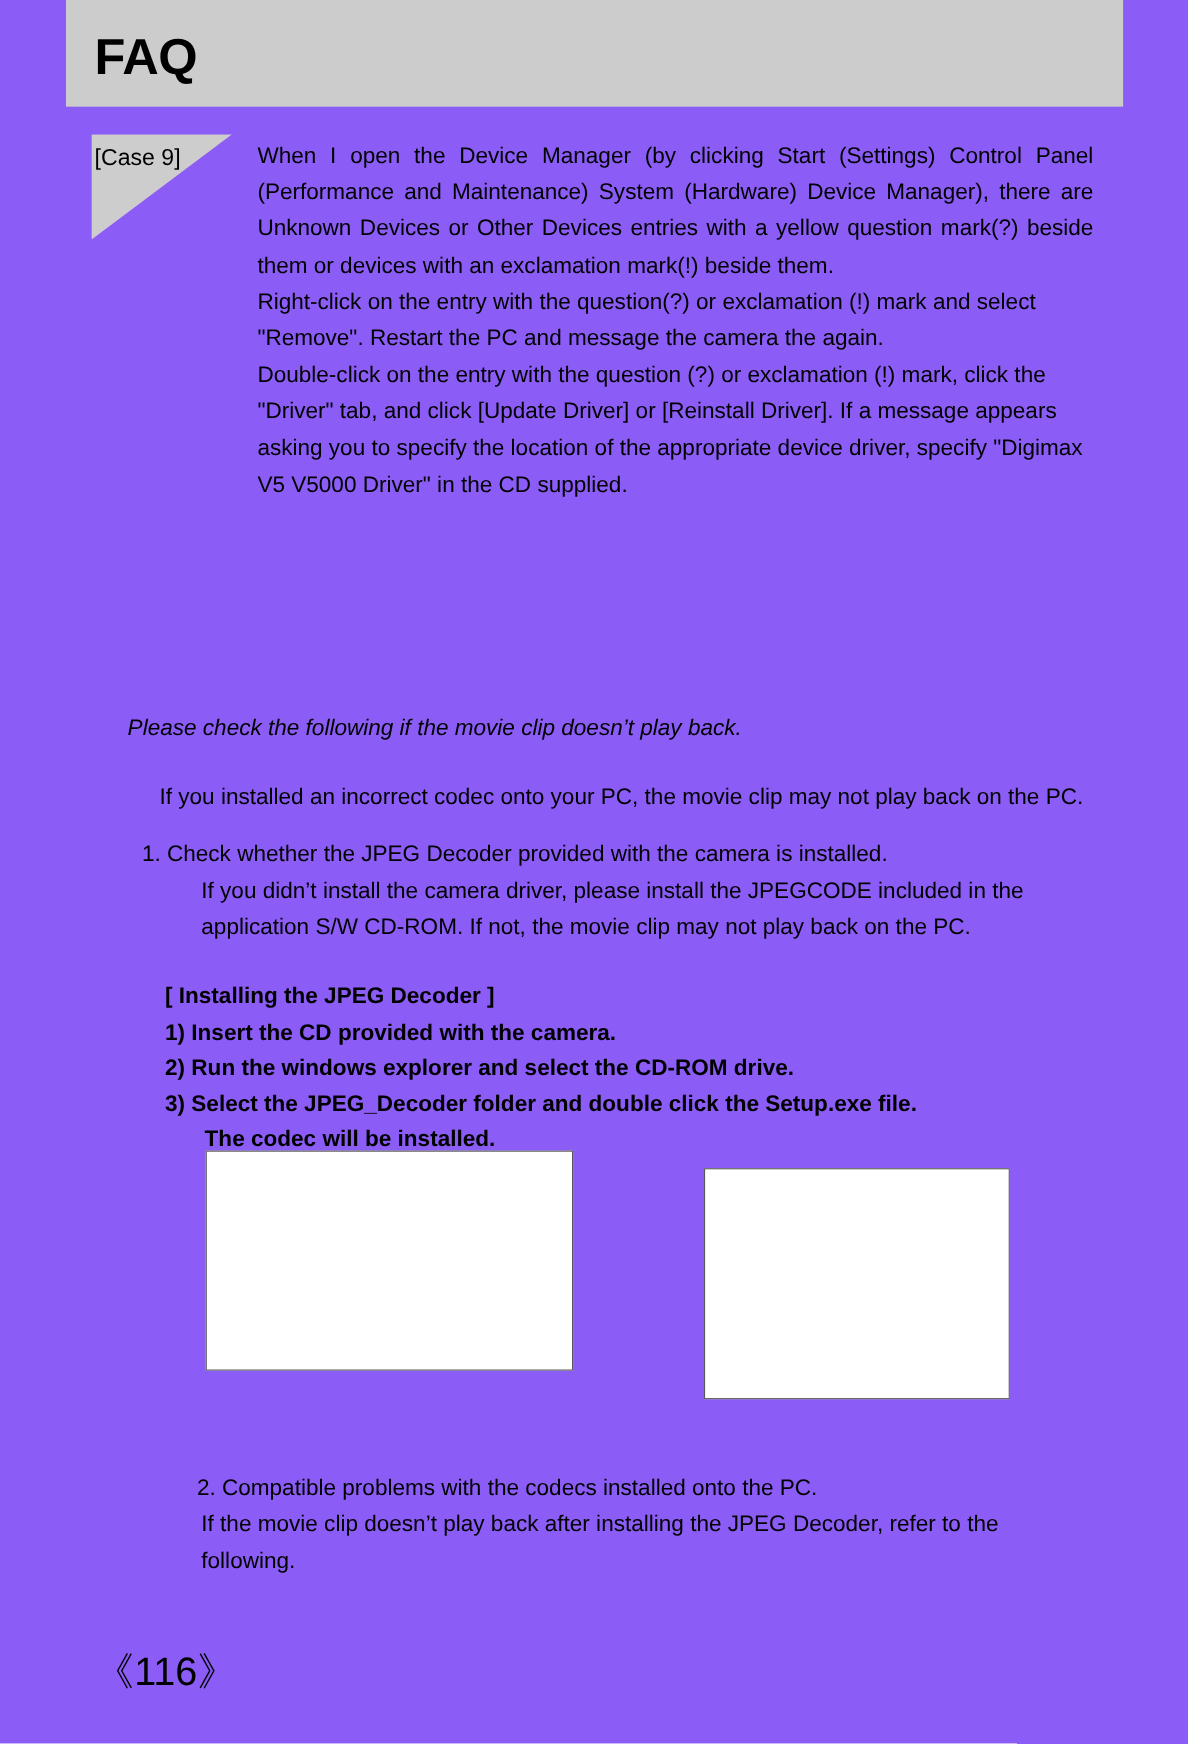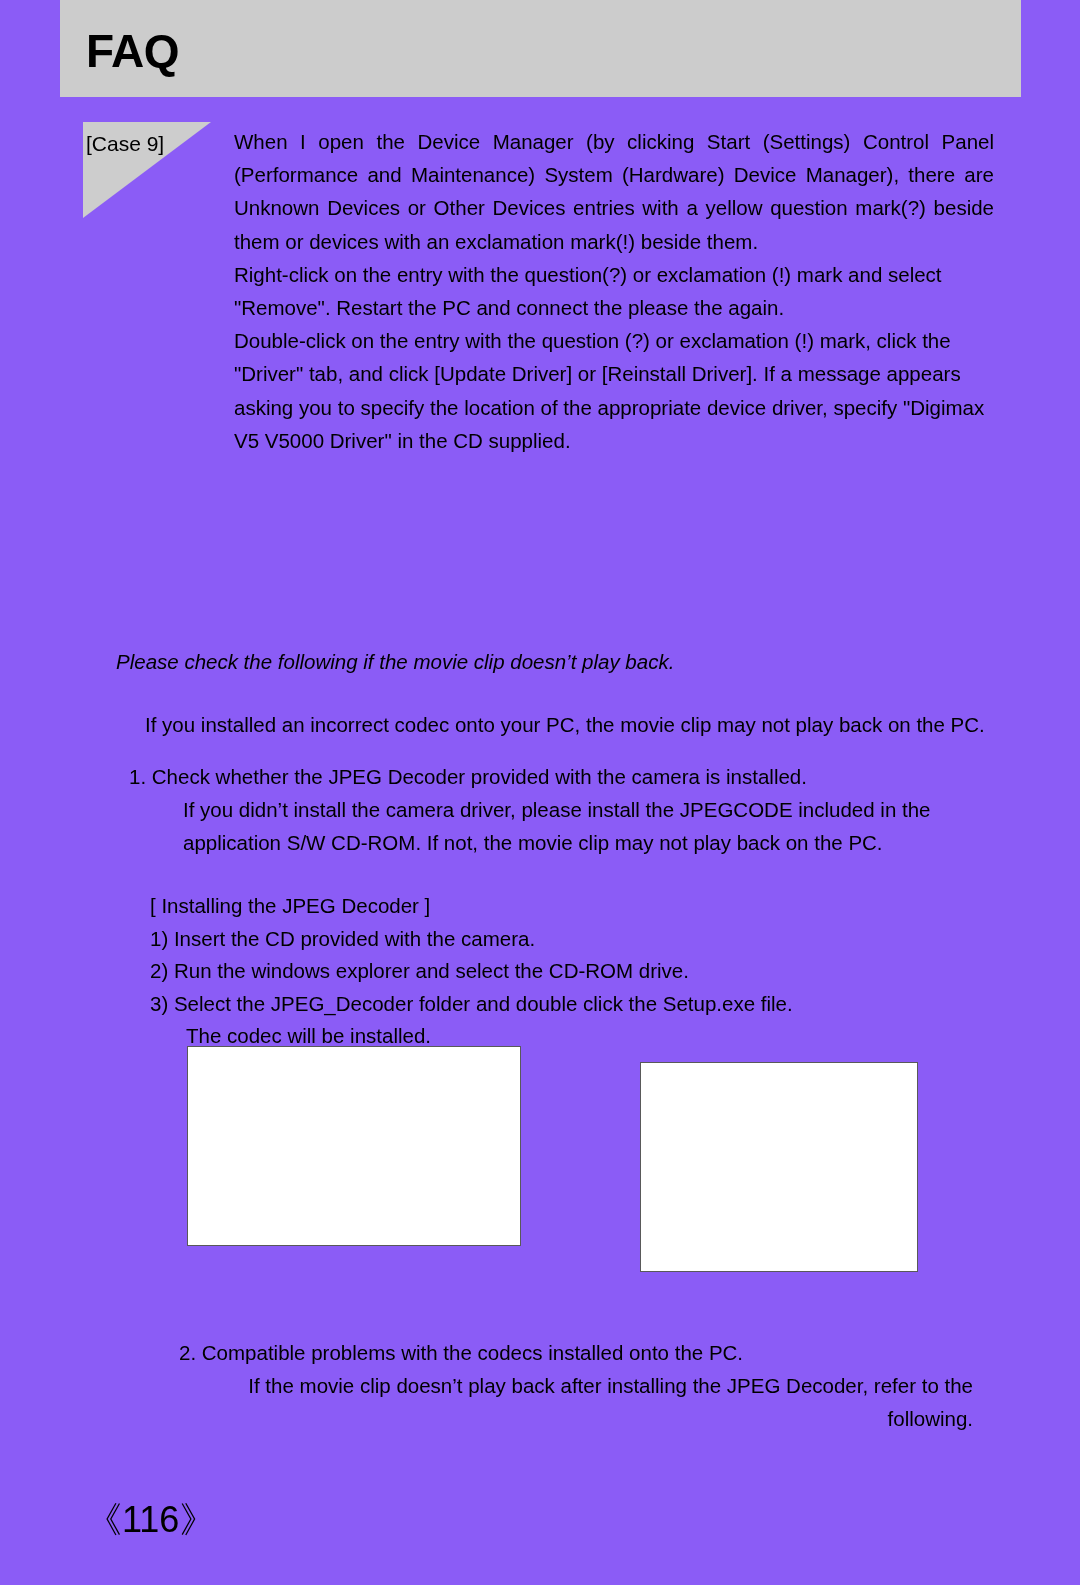--- a/index.html
+++ b/index.html
@@ -120,21 +120,21 @@
   }
   .item1-body div { white-space: nowrap; }
 
   .install-block {
     position: absolute;
     left: 150px;
     top: 890px;
     font-size: 20.5px;
     line-height: 32.5px;
   }
-  .install-block div { white-space: nowrap; }
+  .install-block div { white-space: nowrap; font-weight: bold; }
   .install-block .sub { padding-left: 36px; }
 
   
   .shot-left {
     position: absolute;
     left: 187px;
     top: 1046px;
     width: 334px;
     height: 200px;
     border: 1.5px solid #595959;
@@ -162,21 +162,20 @@
     white-space: nowrap;
     margin-left: 48px;
   }
   .item2-body {
     position: absolute;
     left: 183px;
     top: 1369px;
     width: 790px;
     font-size: 20.5px;
     line-height: 33px;
-    text-align: right;
   }
   .item2-body div { white-space: nowrap; }
 
   
   .page-number {
     position: absolute;
     left: 86px;
     top: 1496px;
     font-size: 36px;
     font-weight: 500;
@@ -191,21 +190,21 @@
 <div class="page">
 
   <div class="header-band"></div>
   <div class="header-title">FAQ</div>
 
   <div class="case-block">
     <div class="case-triangle"></div>
     <div class="case-label">[Case 9]</div>
     <div class="case-body">
       <p>When I open the Device Manager (by clicking Start    (Settings)    Control Panel    (Performance and Maintenance)    System    (Hardware)    Device Manager), there are   Unknown Devices   or   Other Devices   entries with a yellow question mark(?) beside them or devices with an exclamation mark(!) beside them.</p>
-      <p class="nojust">Right-click on the entry with the question(?) or exclamation (!) mark and select "Remove". Restart the PC and connect the please the again.</p>
+      <p class="nojust">Right-click on the entry with the question(?) or exclamation (!) mark and select "Remove". Restart the PC and message the camera the again.</p>
       <p class="nojust">Double-click on the entry with the question (?) or exclamation (!) mark, click the "Driver" tab, and click [Update Driver] or [Reinstall Driver]. If a message appears asking you to specify the location of the appropriate device driver, specify "Digimax V5 V5000 Driver" in the CD supplied.</p>
     </div>
   </div>
 
   <div class="movie-intro">Please check the following if the movie clip doesn’t play back.</div>
 
   <div class="movie-note">If you installed an incorrect codec onto your PC, the movie clip may not play back on the PC.</div>
 
   <div class="item1-head">1. Check whether the JPEG Decoder provided with the camera is installed.</div>
 

